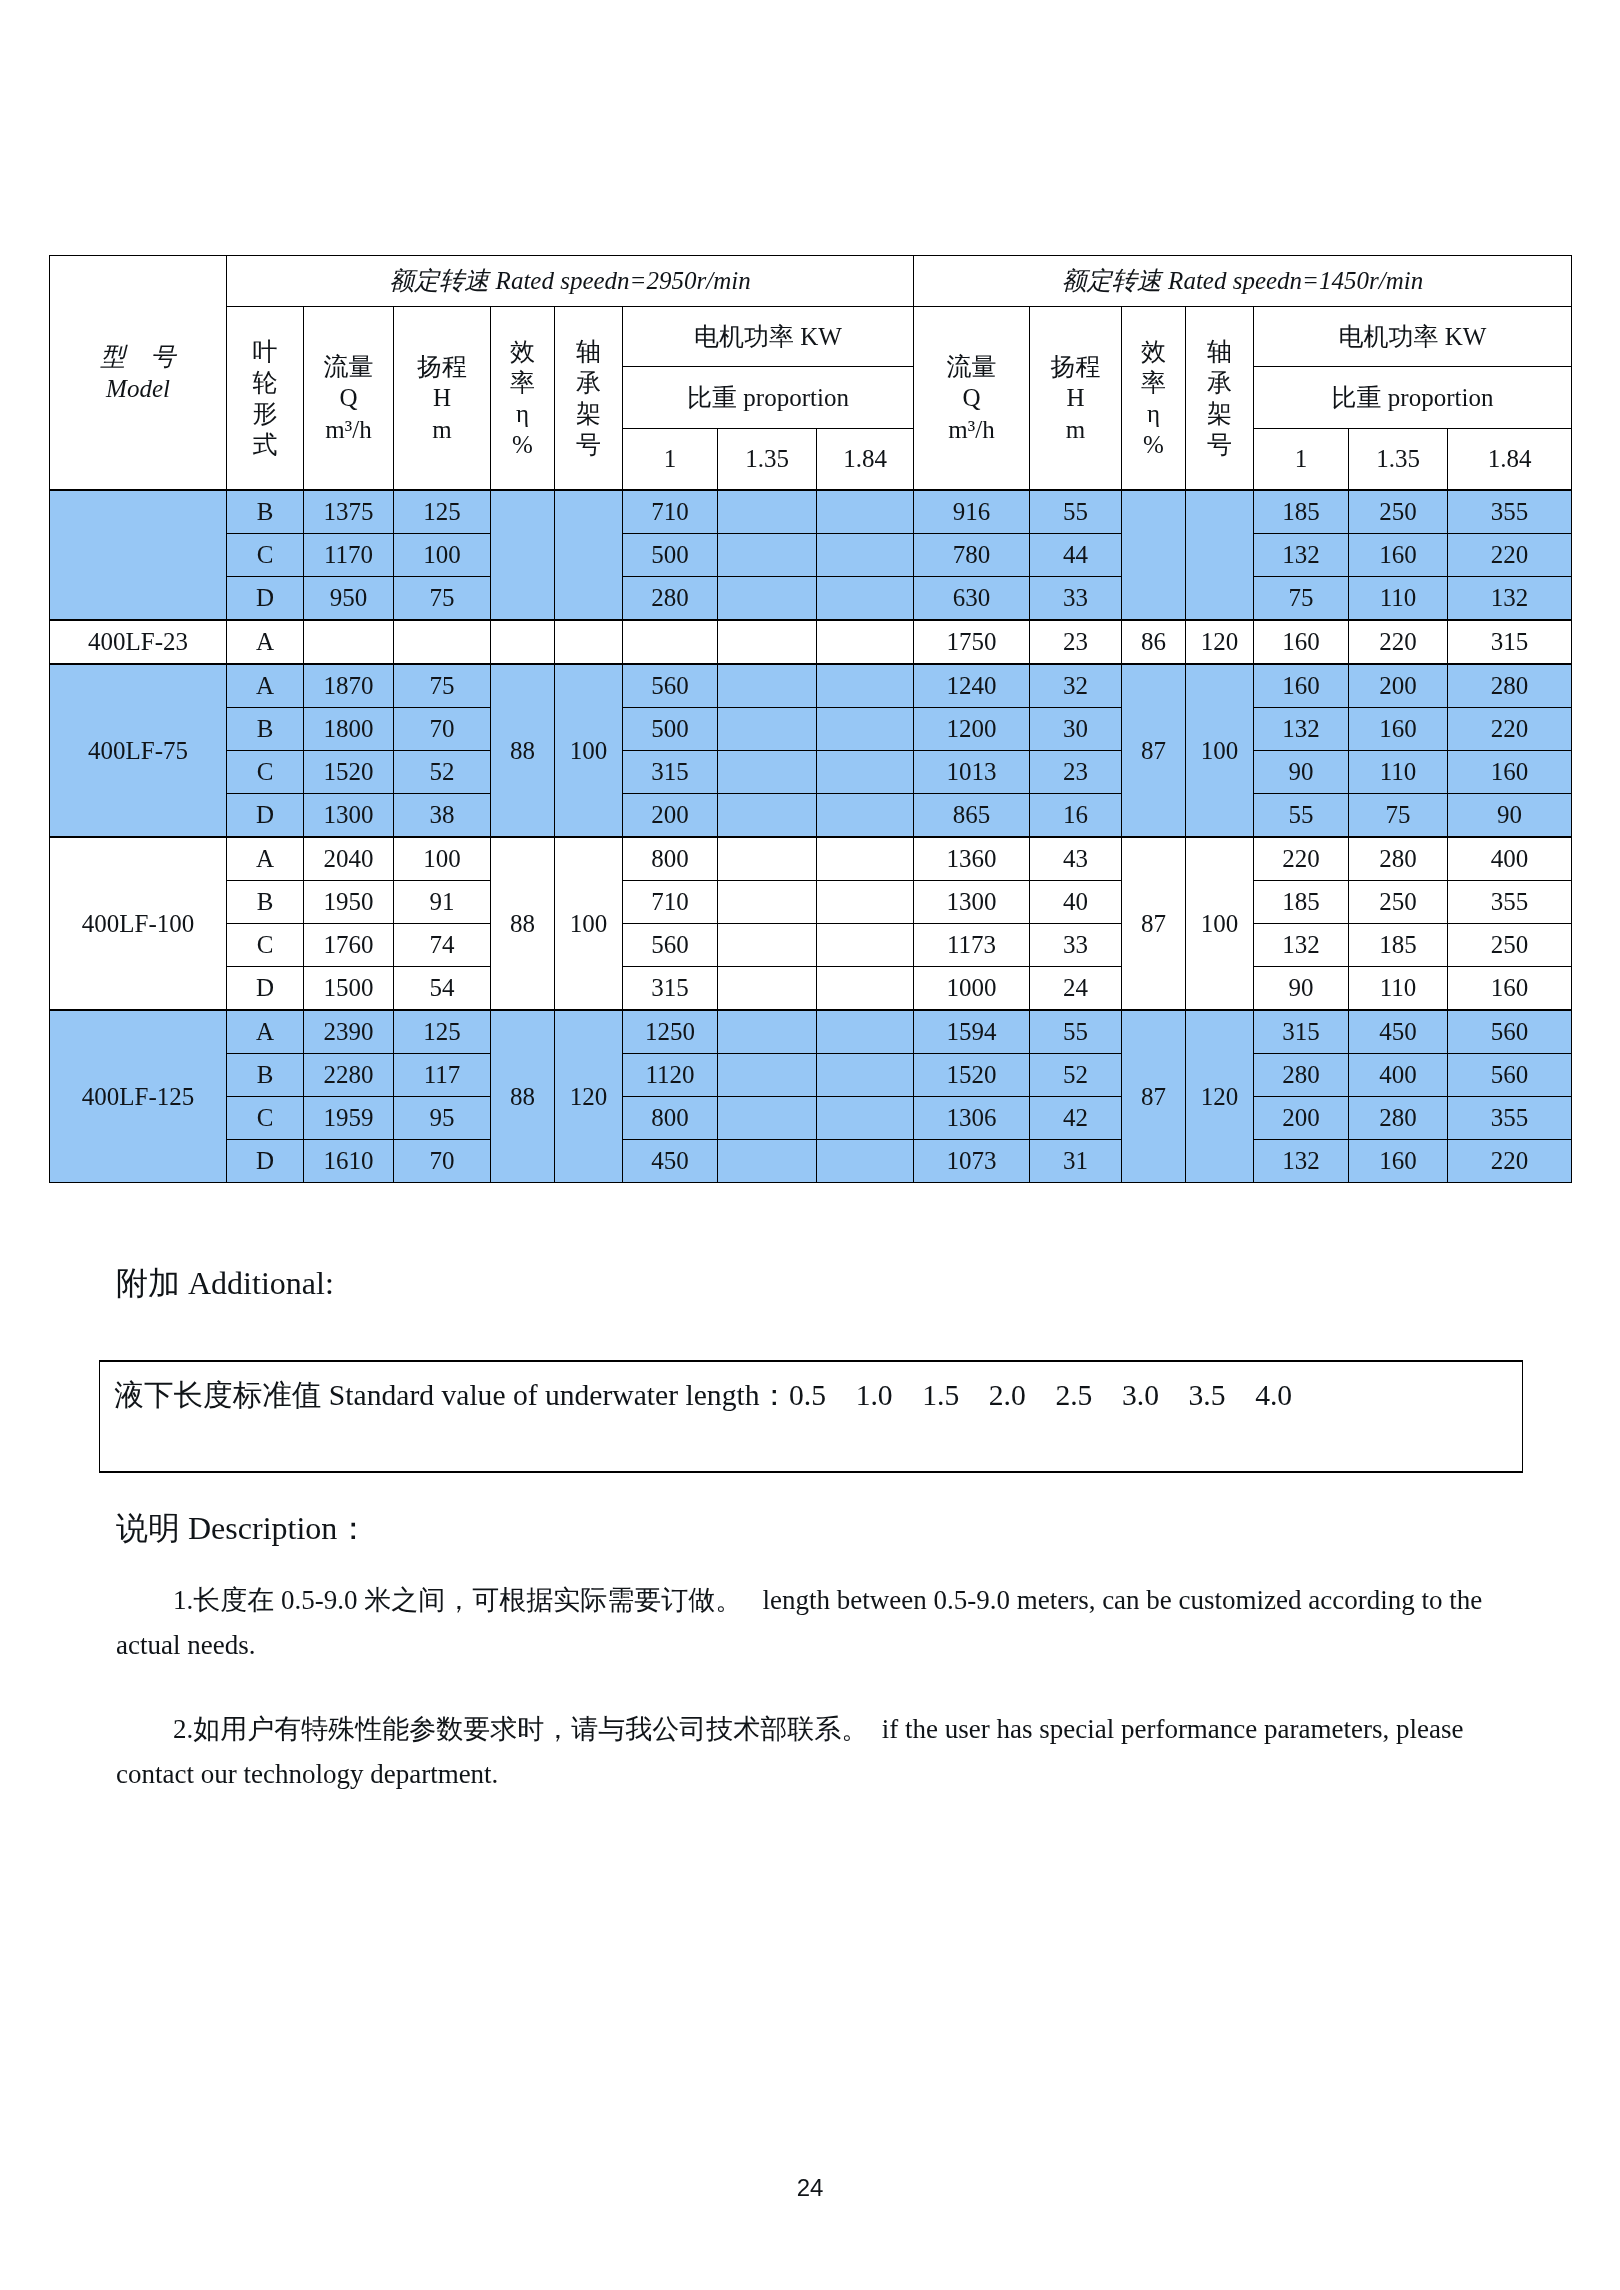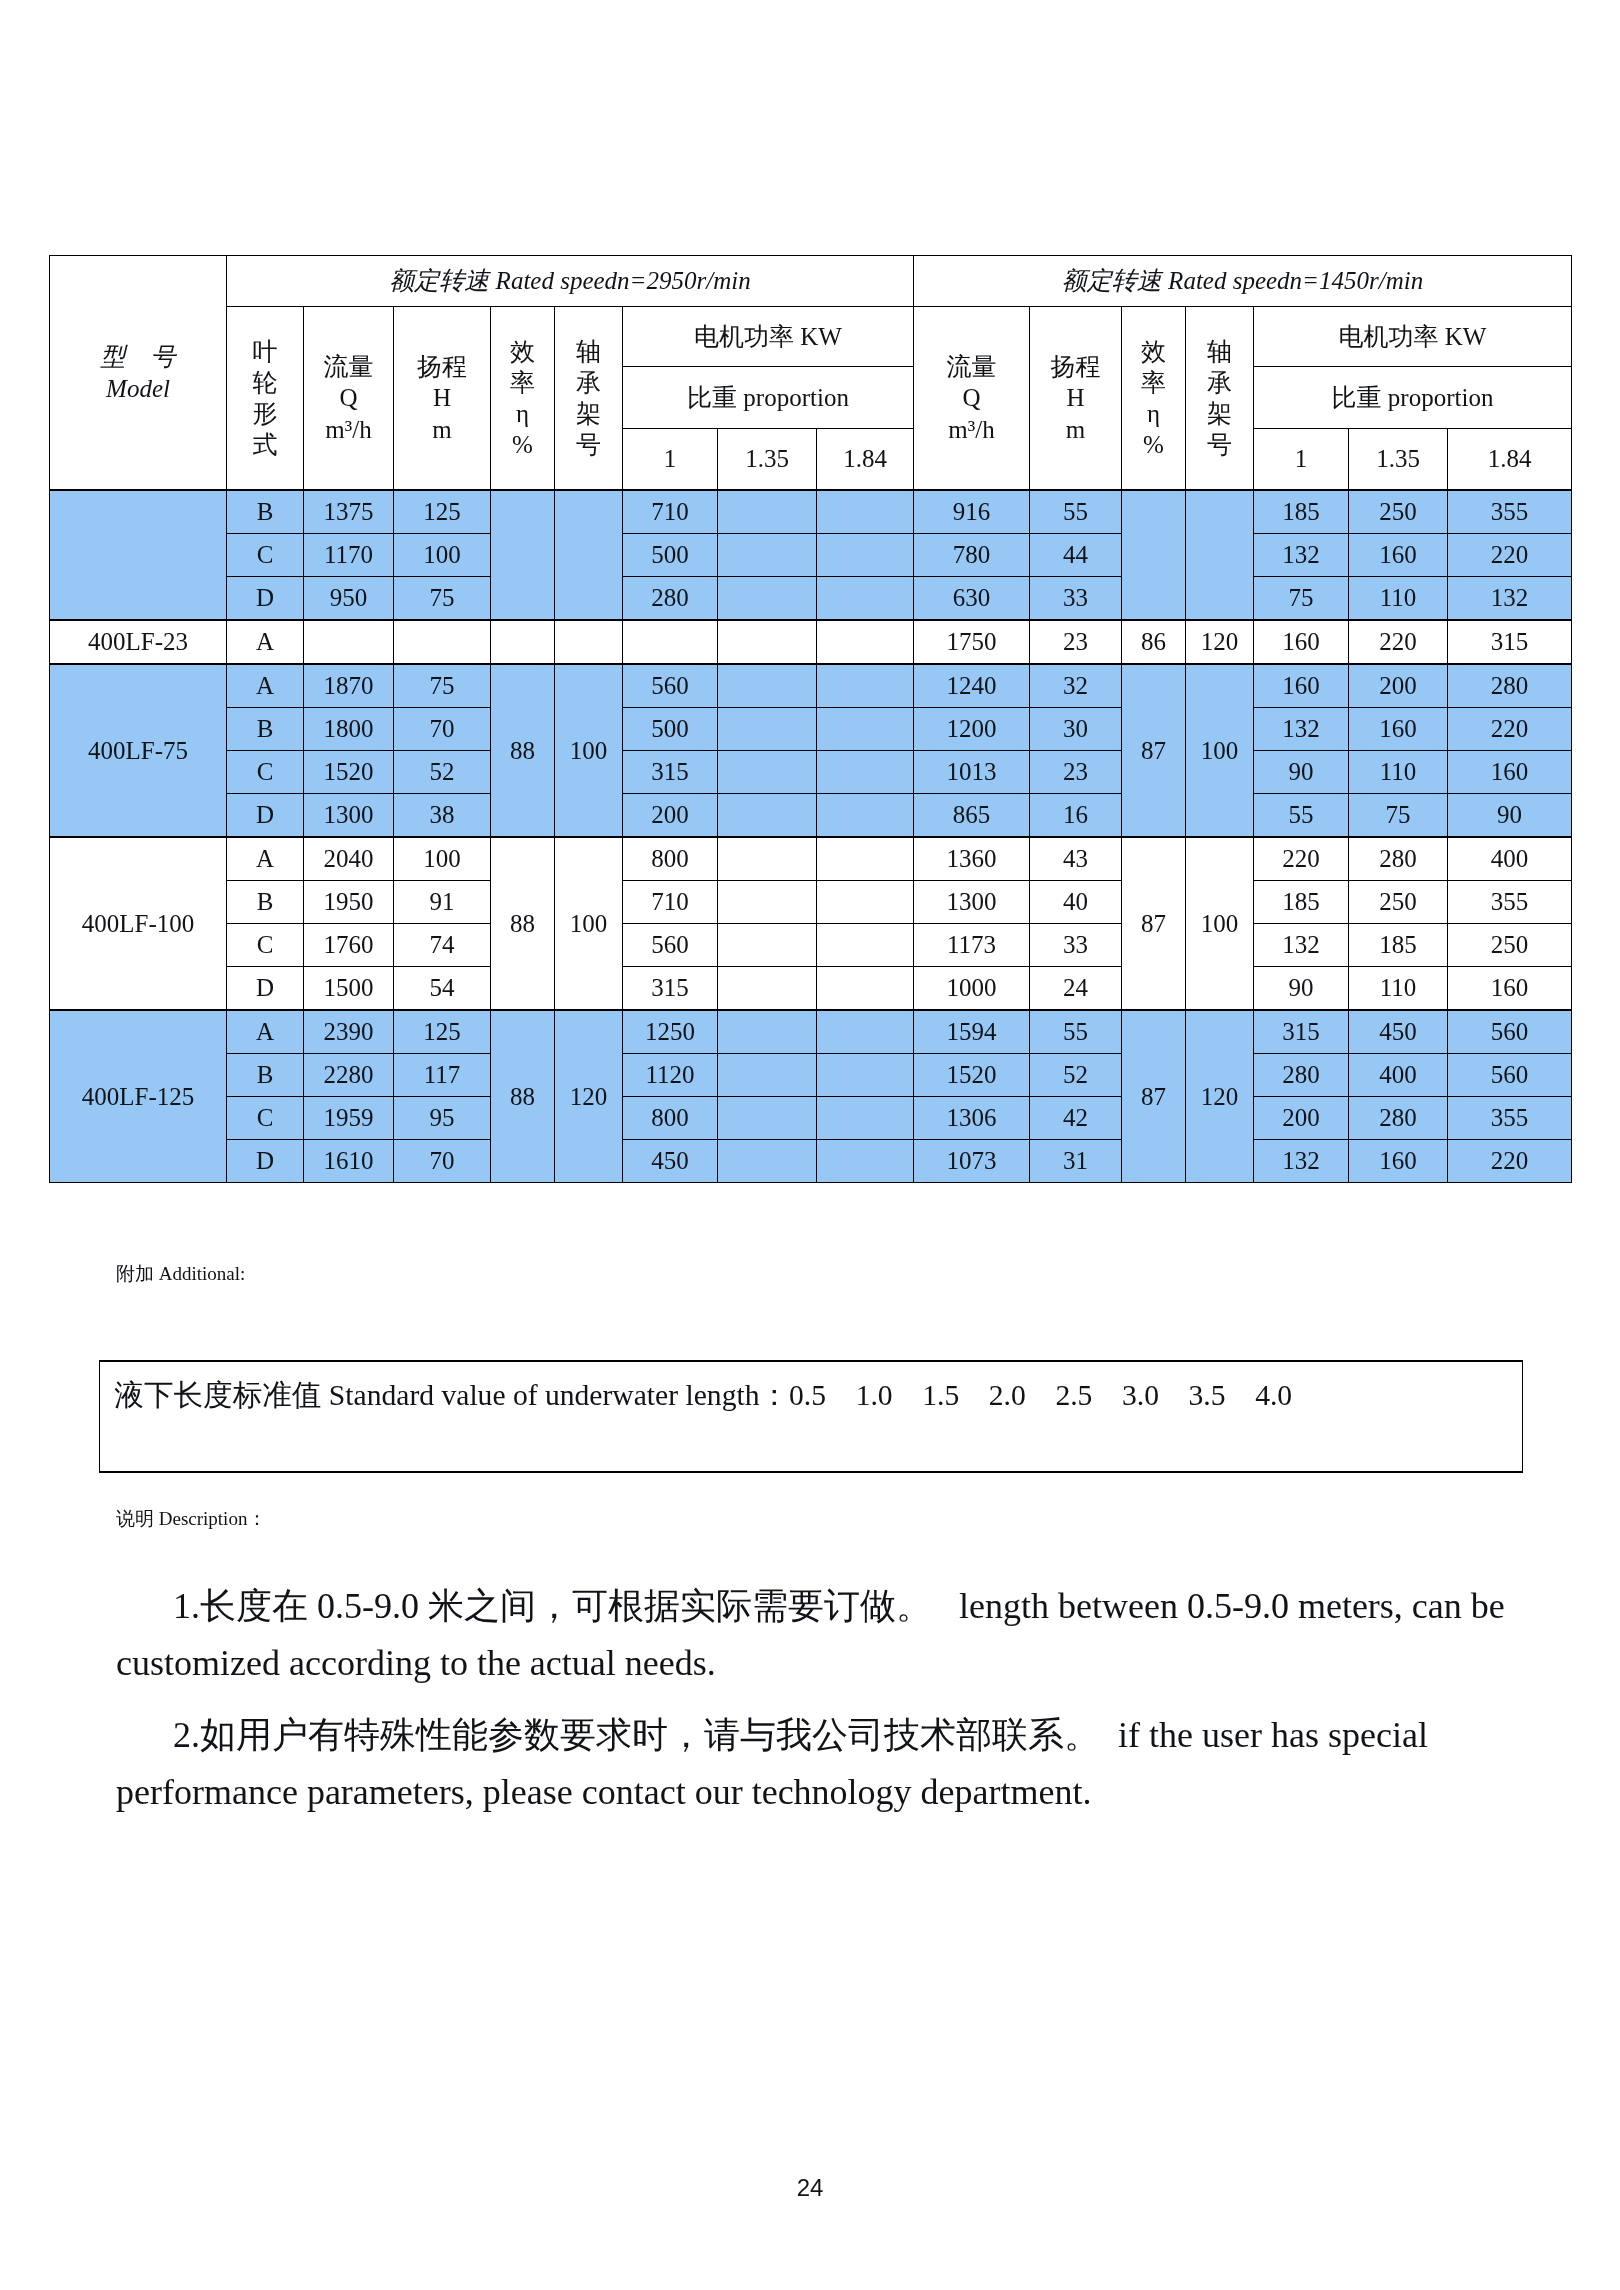--- a/index.html
+++ b/index.html
@@ -35,34 +35,34 @@
   .power-head{height:59px;}
   .prop-head{height:61px;}
   .ratio-head{height:60px;}
   tbody tr.hl td{background:#97c7f5;}
   tbody tr.block-start td{border-top:2.2px solid #000;}
   thead tr.head-top th{border-top:1.8px solid #000;font-style:italic;}
   thead tr.head-bottom th{border-bottom:1.8px solid #000;}
   td.model-cell{font-size:26px;}
 
   
-  .txt{position:absolute;left:116px;font-size:19px;line-height:1.4;white-space:pre-wrap;}
+  .txt{position:absolute;left:116px;font-size:32px;line-height:1.4;white-space:pre-wrap;}
   .additional{top:1261px;}
   .subtitle{top:1325px;}
   .length-box{
     position:absolute;left:99px;top:1360px;width:1422px;height:109px;
     border:1.8px solid #000;border-top-width:2.7px;border-bottom-width:2.7px;
     font-size:29.6px;
   }
   .length-box .l1{position:absolute;left:14.3px;top:12.5px;white-space:pre-wrap;}
   .length-box .l2{position:absolute;left:296px;top:64px;white-space:pre-wrap;}
   .description{top:1506px;}
   .para{
     position:absolute;left:116px;width:1402px;
-    font-size:36px;line-height:57px;
+    font-size:27px;line-height:45px;
     text-indent:57px;white-space:pre-wrap;
   }
   .para1{top:1578px;}
   .para2{top:1707px;}
   .page-num{
     position:absolute;left:0;top:2174px;width:1620px;
     text-align:center;font-size:24px;
     font-family:"Liberation Sans","DejaVu Sans",sans-serif;
   }
 </style>

